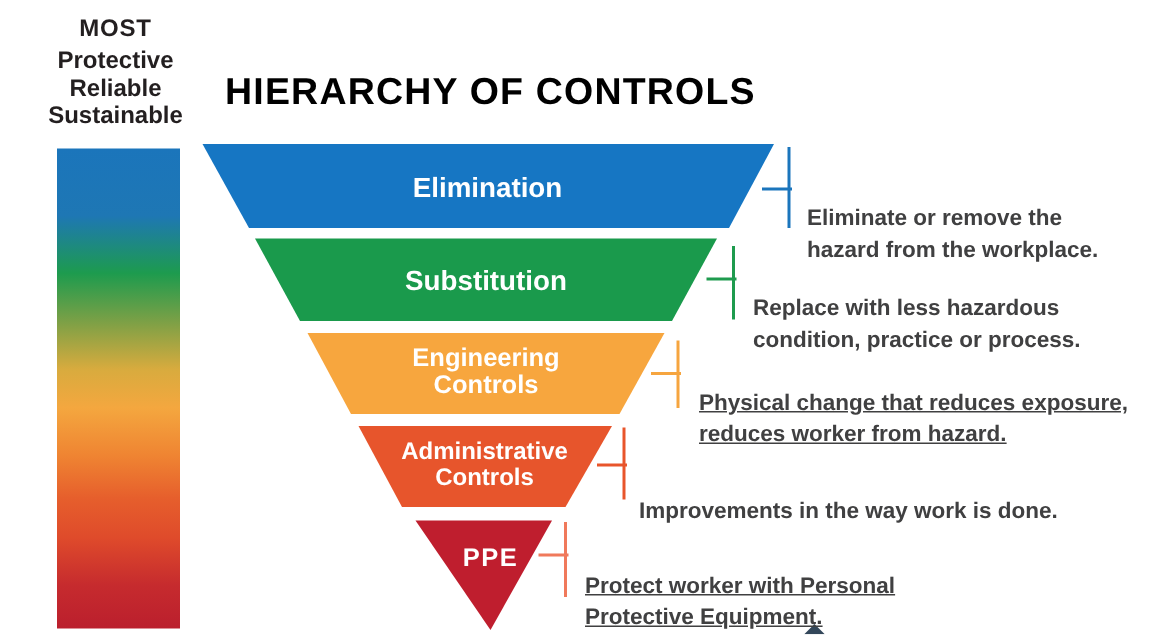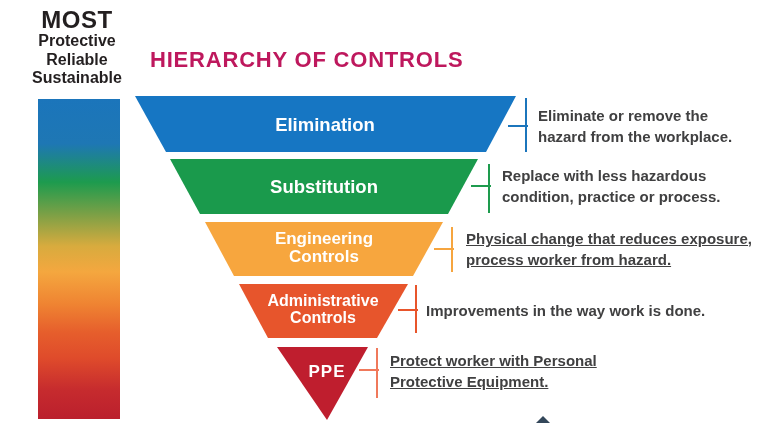--- a/index.html
+++ b/index.html
@@ -2,42 +2,42 @@
 <html><head>
 <meta charset="utf-8">
 <style>
   html,body{margin:0;padding:0;background:#fff;}
   #stage{
     position:relative;width:768px;height:423px;background:#ffffff;overflow:hidden;
     font-family:"Liberation Sans","DejaVu Sans",sans-serif;
   }
   
   .most-block{position:absolute;left:0;top:7px;width:154px;text-align:center;color:#231f20;}
-  .most-heading{font-size:24px;font-weight:bold;letter-spacing:.5px;line-height:25px;}
+  .most-heading{font-size:16px;font-weight:bold;letter-spacing:.5px;line-height:25px;}
   .most-quality{font-size:16px;font-weight:bold;line-height:18.5px;}
   .gradient-bar{position:absolute;left:38px;top:99px;width:82px;height:320px;}
   
   .page-title{
-    position:absolute;left:150px;top:47px;font-size:22px;font-weight:bold;
-    letter-spacing:.8px;color:#be185d;white-space:nowrap;
+    position:absolute;left:150px;top:47px;font-size:25px;font-weight:bold;
+    letter-spacing:.8px;color:#000000;white-space:nowrap;
   }
   
   svg.pyramid{position:absolute;left:0;top:0;}
   svg.pyramid text{
     font-family:"Liberation Sans","DejaVu Sans",sans-serif;
     fill:#ffffff;font-weight:bold;text-anchor:middle;
   }
   .lvl-label-lg{font-size:18.5px;}
   .lvl-label-md{font-size:17px;}
   .lvl-label-sm{font-size:16px;}
   .lvl-label-ppe{font-size:17px;letter-spacing:1px;}
   
   .desc{
     position:absolute;color:#404041;font-size:15px;font-weight:600;
-    line-height:21px;white-space:nowrap;
+    line-height:21px;white-space:nowrap;margin-top:30px;
   }
 </style>
 </head>
 <body>
 
 <div id="stage">
 
   <div class="most-block">
     <div class="most-heading">MOST</div>
     <div class="most-quality">Protective</div>
@@ -84,21 +84,21 @@
   <div class="desc" style="left:538px;top:105px;">
     <div>Eliminate or remove the</div>
     <div>hazard from the workplace.</div>
   </div>
   <div class="desc" style="left:502px;top:165px;">
     <div>Replace with less hazardous</div>
     <div>condition, practice or process.</div>
   </div>
   <div class="desc" style="left:466px;top:228px;text-decoration:underline;">
     <div>Physical change that reduces exposure,</div>
-    <div>process worker from hazard.</div>
+    <div>reduces worker from hazard.</div>
   </div>
   <div class="desc" style="left:426px;top:300px;">
     <div>Improvements in the way work is done.</div>
     <div></div>
   </div>
   <div class="desc" style="left:390px;top:350px;text-decoration:underline;">
     <div>Protect worker with Personal</div>
     <div>Protective Equipment.</div>
   </div>
 

